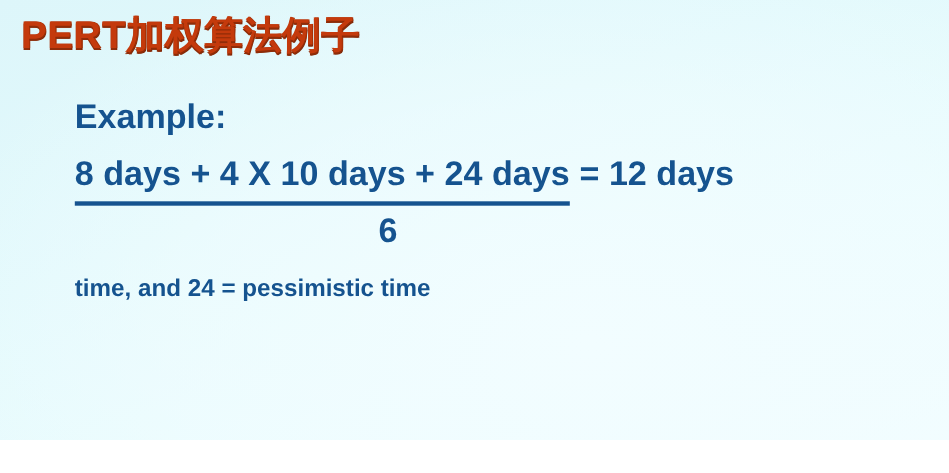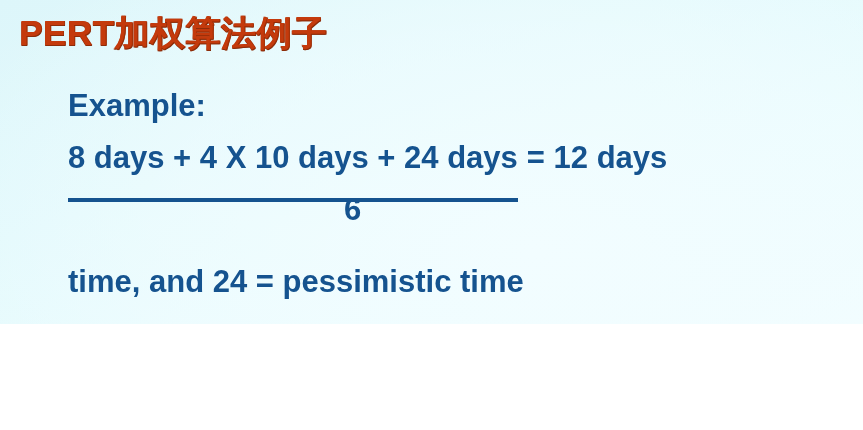--- a/index.html
+++ b/index.html
@@ -8,21 +8,21 @@
   }
   body {
     width: 863px;
     height: 430px;
     overflow: hidden;
     font-family: "Liberation Sans", sans-serif;
   }
   #slide {
     position: relative;
     width: 863px;
-    height: 324px;
+    height: 400px;
     background: #dff8fb;
     background-image:
       radial-gradient(ellipse 900px 520px at 62% 78%, #f2fdff 0%, rgba(242,253,255,0.55) 42%, rgba(223,248,251,0) 72%),
       linear-gradient(160deg, #ddf6fa 0%, #e2f9fc 38%, #eafcfe 72%, #f1fdff 100%);
     overflow: hidden;
   }
 
   
   #slide-title {
     position: absolute;
@@ -63,36 +63,36 @@
   
   #fraction-row {
     position: relative;
     display: block;
     height: 52px;
     font-size: 31px;
   }
   #numerator {
     display: inline-block;
     border-bottom: 4px solid #15538f;
-    padding-bottom: 18px;
+    padding-bottom: 3px;
     line-height: 44px;
   }
   #equals-result {
     display: inline-block;
     padding-left: 9px;
     line-height: 44px;
   }
   #denominator-row {
     display: block;
     height: 52px;
     font-size: 31px;
     padding-left: 276px;
   }
   .line-where  { font-size: 31px; }
-  .line-where2 { font-size: 31px; margin-top: 20px; }
+  .line-where2 { font-size: 22px; }
 
   
   #watermark {
     position: absolute;
     right: 26px;
     bottom: 14px;
     font-size: 15px;
     font-weight: normal;
     color: #b9cfd4;
     letter-spacing: 1px;

